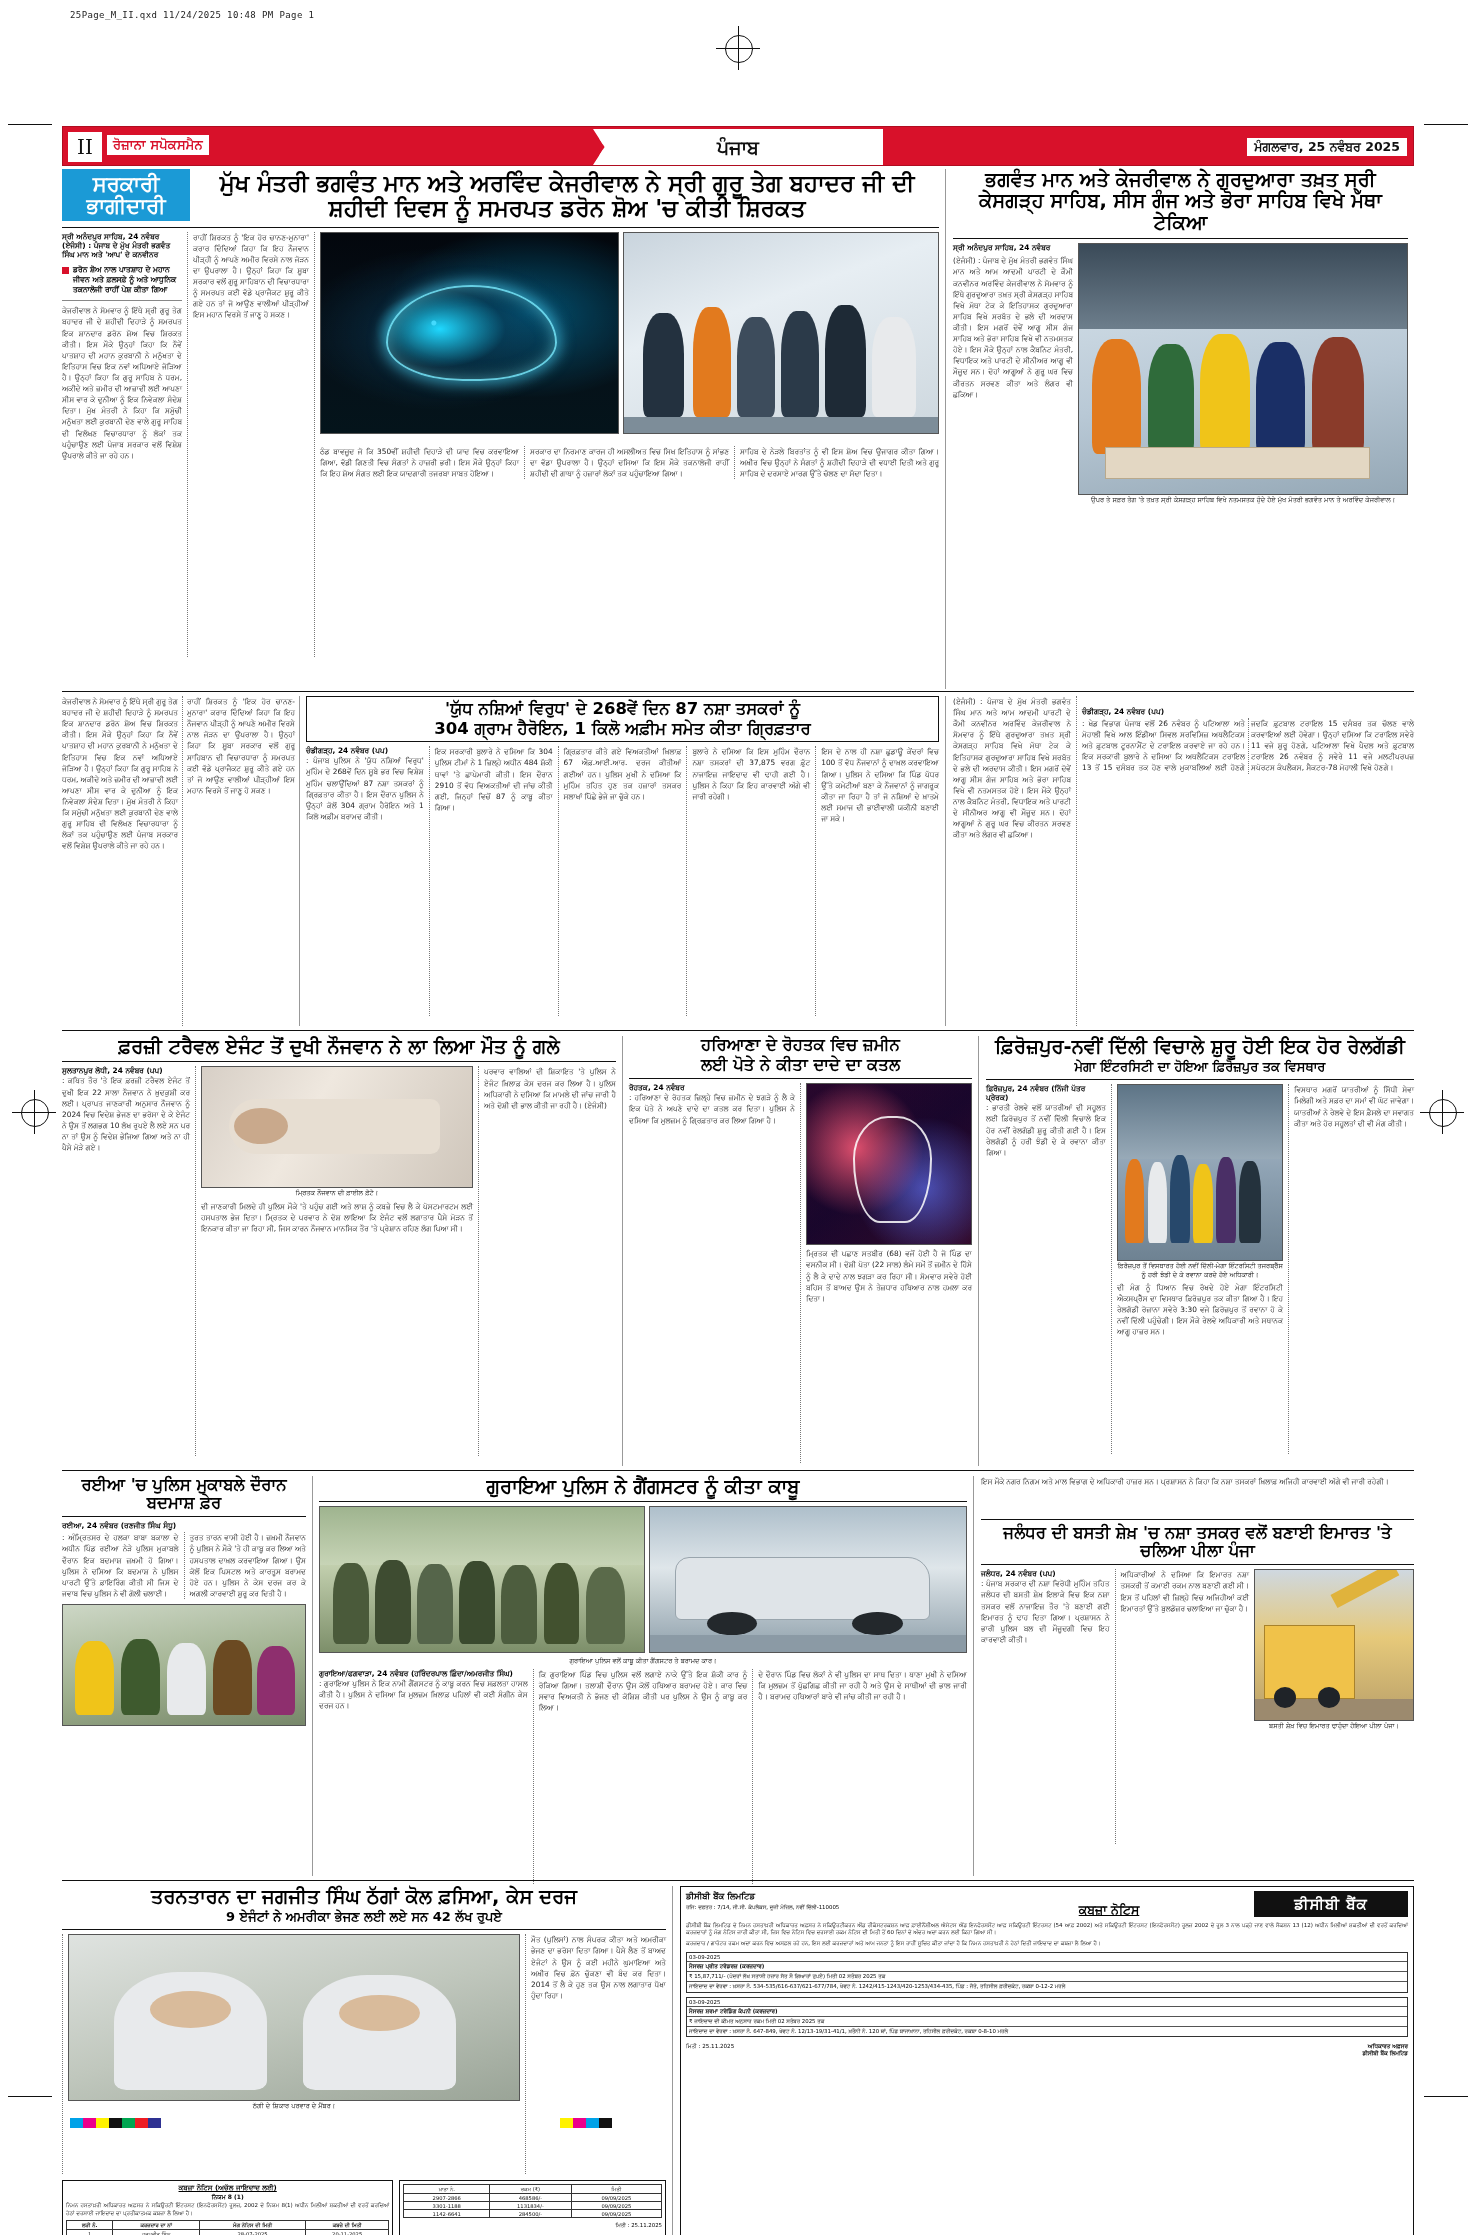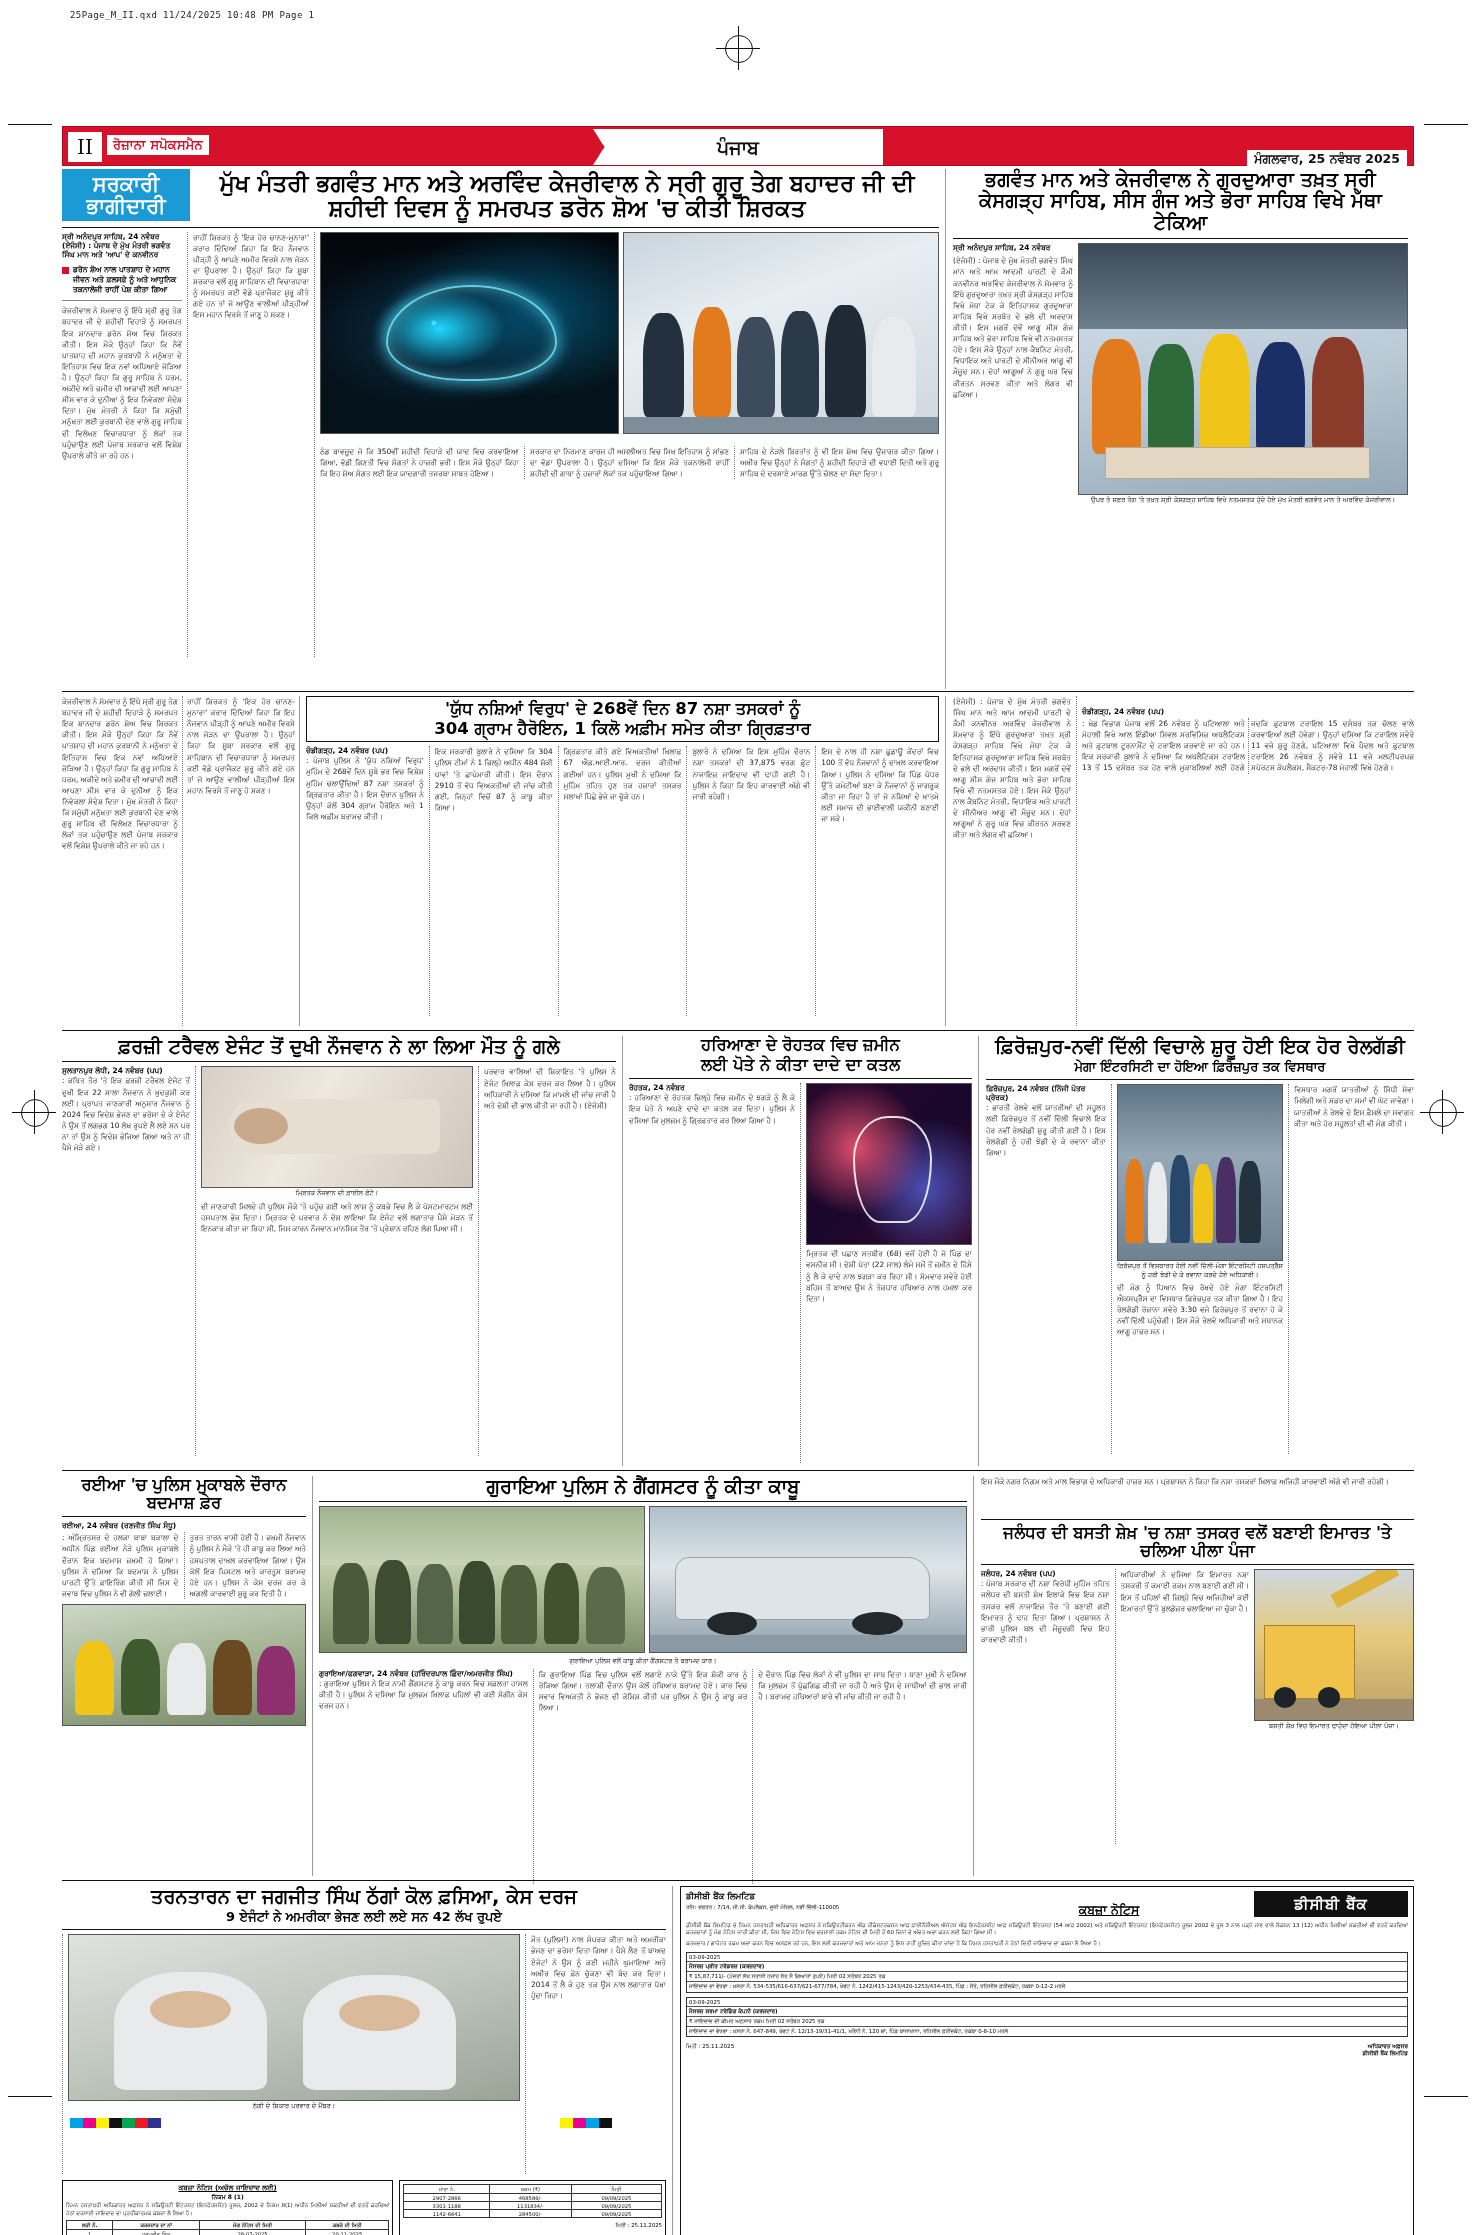--- a/index.html
+++ b/index.html
@@ -21,21 +21,21 @@
 
   
   .masthead{position:relative;height:40px;background:#d8112a;border:1px solid #b00d20;box-sizing:border-box;}
   .mast-pg{position:absolute;left:4px;top:4px;width:34px;height:30px;background:#fff;border:1px solid #d8112a;display:flex;align-items:center;justify-content:center;font-family:"DejaVu Serif","Liberation Serif",serif;font-size:20px;color:#111;}
   .mast-brand{position:absolute;left:44px;top:8px;background:#fff;border:1px solid #fff;padding:1px 5px;font-size:13px;font-weight:700;color:#d8112a;letter-spacing:.2px;}
   .mast-center{position:absolute;left:50%;transform:translateX(-50%);top:2px;width:290px;height:36px;background:#fff;display:flex;align-items:center;justify-content:center;
     clip-path:polygon(0 0,100% 0,100% 100%,0 100%,4% 50%);}
   .mast-center:before{content:"";position:absolute;left:-14px;top:6px;border:12px solid transparent;border-right-color:#fff;}
   .mast-center:after{content:"";position:absolute;right:-14px;top:6px;border:12px solid transparent;border-left-color:#fff;}
   .mast-center span{font-size:19px;font-weight:700;color:#111;}
-  .mast-date{position:absolute;right:6px;top:23px;background:#fff;padding:1px 7px;font-size:12.5px;font-weight:700;color:#111;}
+  .mast-date{position:absolute;right:6px;top:11px;background:#fff;padding:1px 7px;font-size:12.5px;font-weight:700;color:#111;}
 
   
   .hl{font-weight:700;color:#000;line-height:1.1;text-align:center;}
   .hl-xl{font-size:23px;}
   .hl-lg{font-size:19.5px;}
   .hl-md{font-size:16.5px;}
   .hl-sm{font-size:14px;}
   .sub{font-size:13px;font-weight:700;text-align:center;color:#000;line-height:1.15;}
   .body{font-size:7.4px;line-height:1.5;text-align:justify;color:#1a1a1a;hyphens:none;word-spacing:-0.3px;}
   .dline{font-size:7.4px;font-weight:700;color:#000;}
@@ -379,21 +379,21 @@
           <div class="col" style="flex:1">
             <div class="ph ph-train" style="height:175px">
               <div style="position:absolute;left:0;top:0;width:100%;height:42%;background:linear-gradient(180deg,#5d7486,#98aab8)"></div>
               <div class="sil o" style="left:4%;bottom:10%;width:12%;height:48%"></div>
               <div class="sil w" style="left:18%;bottom:10%;width:12%;height:46%"></div>
               <div class="sil" style="left:32%;bottom:10%;width:12%;height:50%;background:#27486b"></div>
               <div class="sil y" style="left:46%;bottom:10%;width:12%;height:45%"></div>
               <div class="sil" style="left:60%;bottom:10%;width:12%;height:49%;background:#4a2f66"></div>
               <div class="sil" style="left:74%;bottom:10%;width:13%;height:47%;background:#24323d"></div>
             </div>
-            <div class="cap">ਫ਼ਿਰੋਜ਼ਪੁਰ ਤੋਂ ਵਿਸਥਾਰਤ ਹੋਈ ਨਵੀਂ ਦਿੱਲੀ-ਮੇਗਾ ਇੰਟਰਸਿਟੀ ਹਸਪਤ੍ਰੈੱਸ ਨੂੰ ਹਰੀ ਝੰਡੀ ਦੇ ਕੇ ਰਵਾਨਾ ਕਰਦੇ ਹੋਏ ਅਧਿਕਾਰੀ।</div>
+            <div class="cap">ਫ਼ਿਰੋਜ਼ਪੁਰ ਤੋਂ ਵਿਸਥਾਰਤ ਹੋਈ ਨਵੀਂ ਦਿੱਲੀ-ਮੇਗਾ ਇੰਟਰਸਿਟੀ ਤਜਰਬ੍ਰੈੱਸ ਨੂੰ ਹਰੀ ਝੰਡੀ ਦੇ ਕੇ ਰਵਾਨਾ ਕਰਦੇ ਹੋਏ ਅਧਿਕਾਰੀ।</div>
             <div class="body" style="margin-top:3px">ਦੀ ਮੰਗ ਨੂੰ ਧਿਆਨ ਵਿਚ ਰੱਖਦੇ ਹੋਏ ਮੇਗਾ ਇੰਟਰਸਿਟੀ ਐਕਸਪ੍ਰੈੱਸ ਦਾ ਵਿਸਥਾਰ ਫ਼ਿਰੋਜ਼ਪੁਰ ਤਕ ਕੀਤਾ ਗਿਆ ਹੈ। ਇਹ ਰੇਲਗੱਡੀ ਰੋਜ਼ਾਨਾ ਸਵੇਰੇ 3:30 ਵਜੇ ਫ਼ਿਰੋਜ਼ਪੁਰ ਤੋਂ ਰਵਾਨਾ ਹੋ ਕੇ ਨਵੀਂ ਦਿੱਲੀ ਪਹੁੰਚੇਗੀ। ਇਸ ਮੌਕੇ ਰੇਲਵੇ ਅਧਿਕਾਰੀ ਅਤੇ ਸਥਾਨਕ ਆਗੂ ਹਾਜ਼ਰ ਸਨ।</div>
           </div>
           <div class="dashv"></div>
           <div class="col" style="width:120px">
             <div class="body">ਵਿਸਥਾਰ ਮਗਰੋਂ ਯਾਤਰੀਆਂ ਨੂੰ ਸਿੱਧੀ ਸੇਵਾ ਮਿਲੇਗੀ ਅਤੇ ਸਫ਼ਰ ਦਾ ਸਮਾਂ ਵੀ ਘੱਟ ਜਾਵੇਗਾ। ਯਾਤਰੀਆਂ ਨੇ ਰੇਲਵੇ ਦੇ ਇਸ ਫ਼ੈਸਲੇ ਦਾ ਸਵਾਗਤ ਕੀਤਾ ਅਤੇ ਹੋਰ ਸਹੂਲਤਾਂ ਦੀ ਵੀ ਮੰਗ ਕੀਤੀ।</div>
           </div>
         </div>
       </div>
     </div>
 

